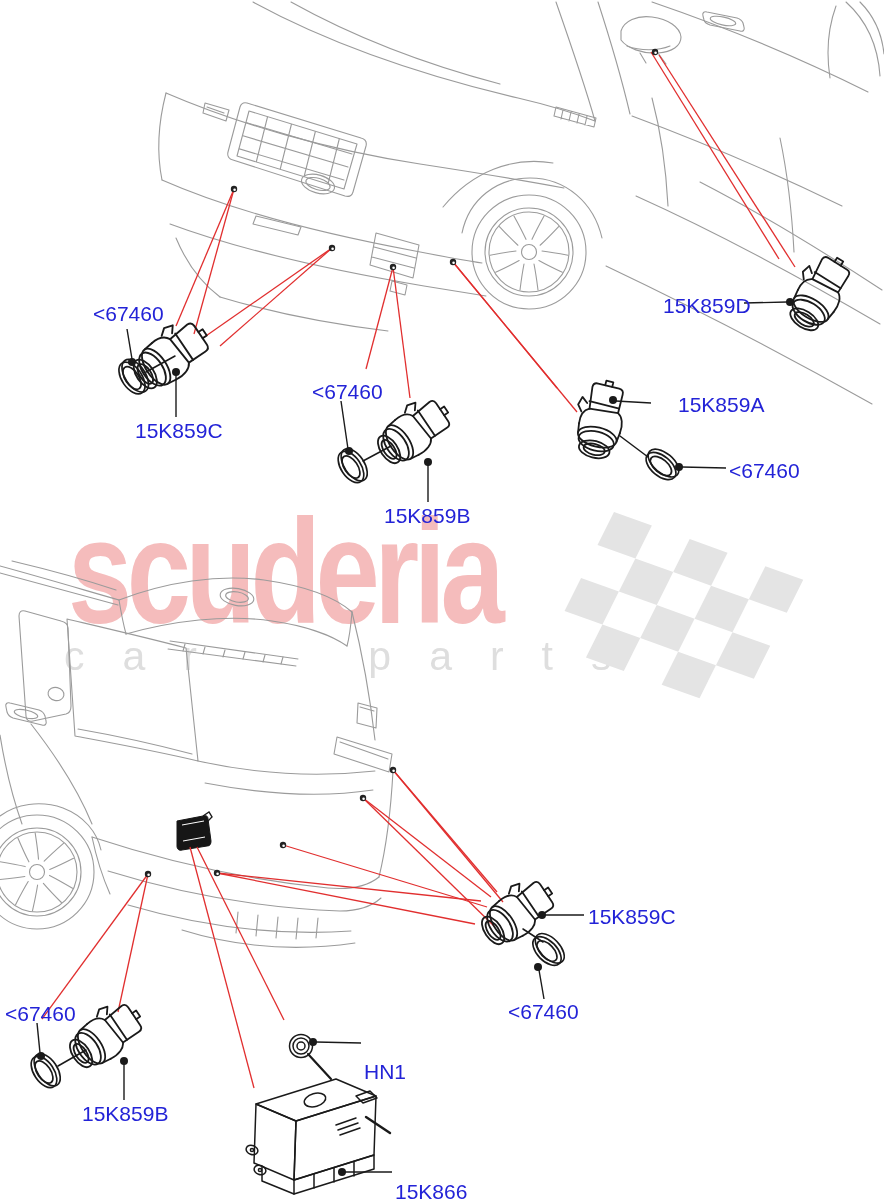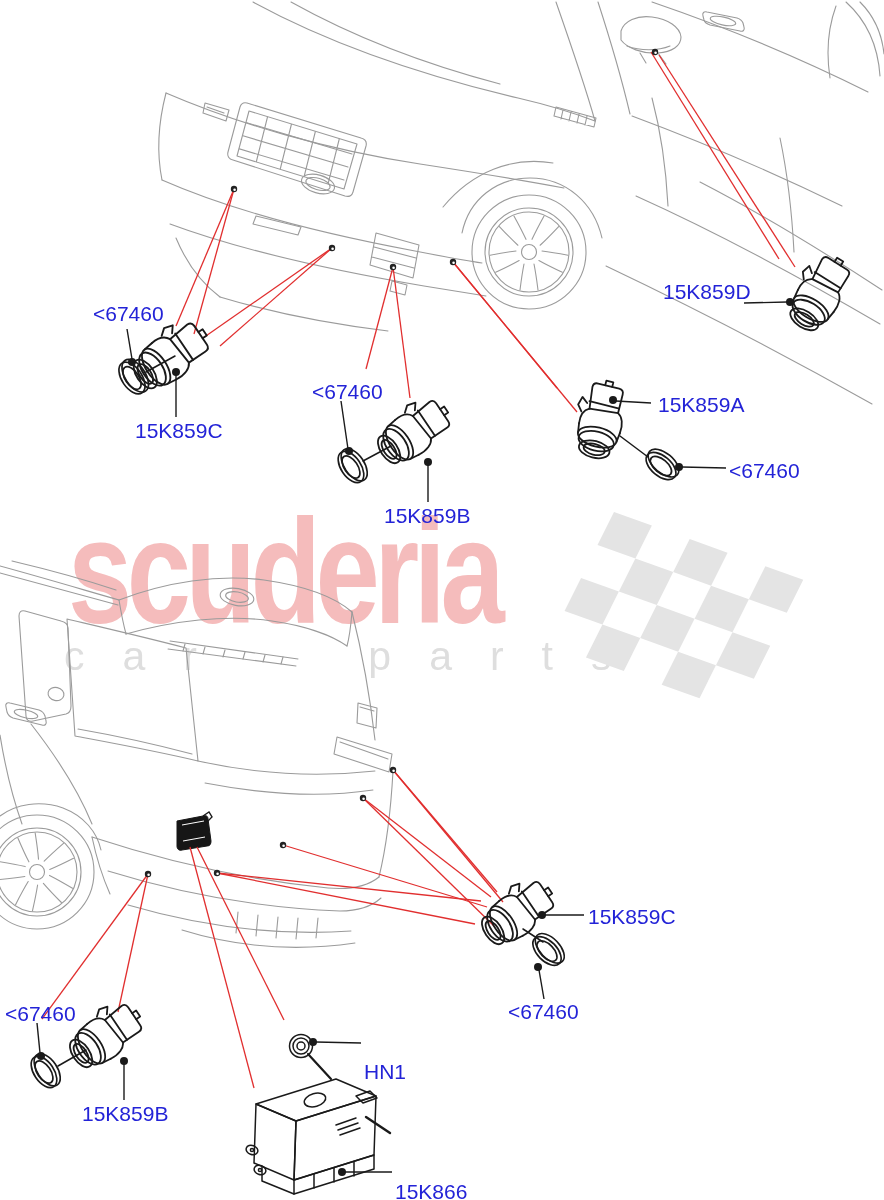--- a/index.html
+++ b/index.html
@@ -310,22 +310,22 @@
         <circle class="dotf" cx="313" cy="1042" r="4"></circle>
       <path d="M 345,1172 L 392,1172"></path>
         <circle class="dotf" cx="342" cy="1172" r="4"></circle>
     </g>
   </svg>
 
   <div class="lbl" style="left:93px;top:302px">&lt;67460</div>
   <div class="lbl" style="left:135px;top:419px">15K859C</div>
   <div class="lbl" style="left:312px;top:380px">&lt;67460</div>
   <div class="lbl" style="left:384px;top:504px">15K859B</div>
-  <div class="lbl" style="left:663px;top:280px">15K859D</div>
-  <div class="lbl" style="left:658px;top:393px">15K859A</div>
+  <div class="lbl" style="left:663px;top:294px">15K859D</div>
+  <div class="lbl" style="left:678px;top:393px">15K859A</div>
   <div class="lbl" style="left:729px;top:459px">&lt;67460</div>
   <div class="lbl" style="left:588px;top:905px">15K859C</div>
   <div class="lbl" style="left:508px;top:1000px">&lt;67460</div>
   <div class="lbl" style="left:5px;top:1002px">&lt;67460</div>
   <div class="lbl" style="left:82px;top:1102px">15K859B</div>
   <div class="lbl" style="left:364px;top:1060px">HN1</div>
   <div class="lbl" style="left:395px;top:1180px">15K866</div>
 
 </div>
 

